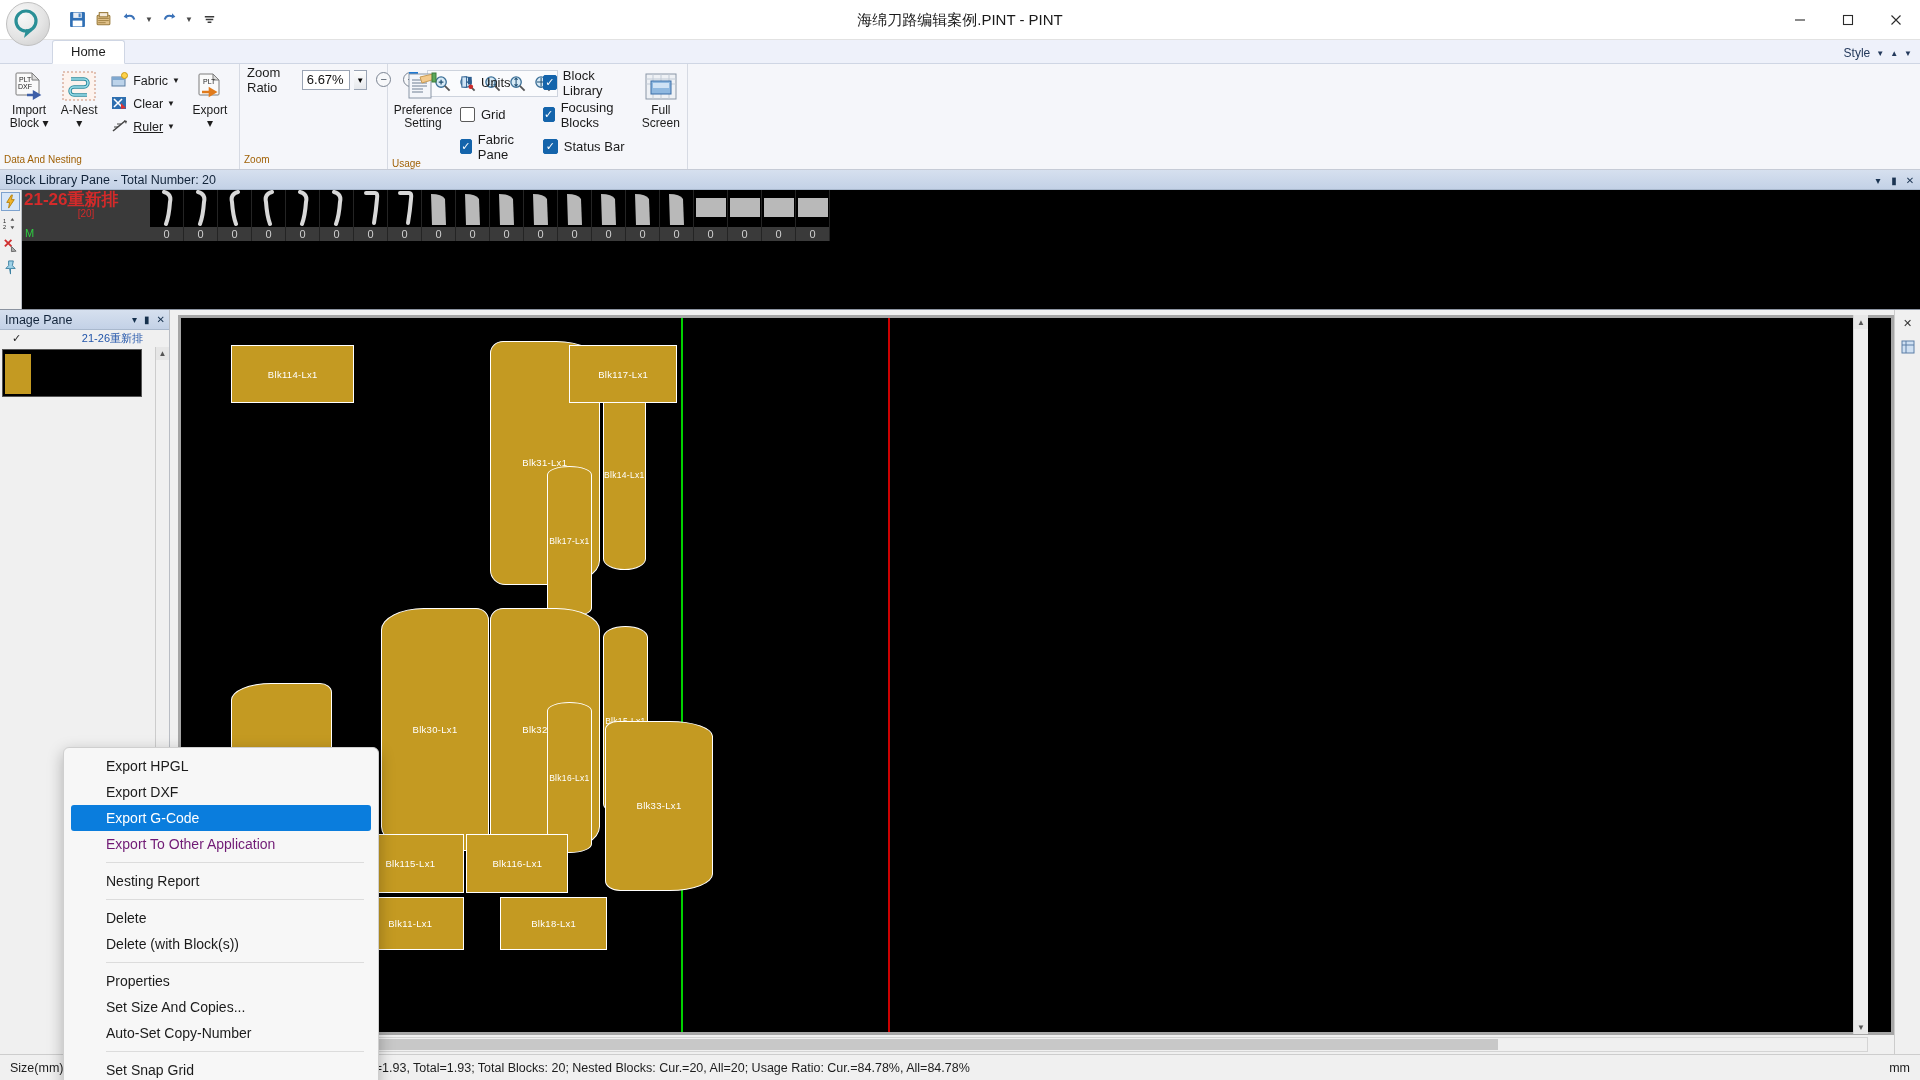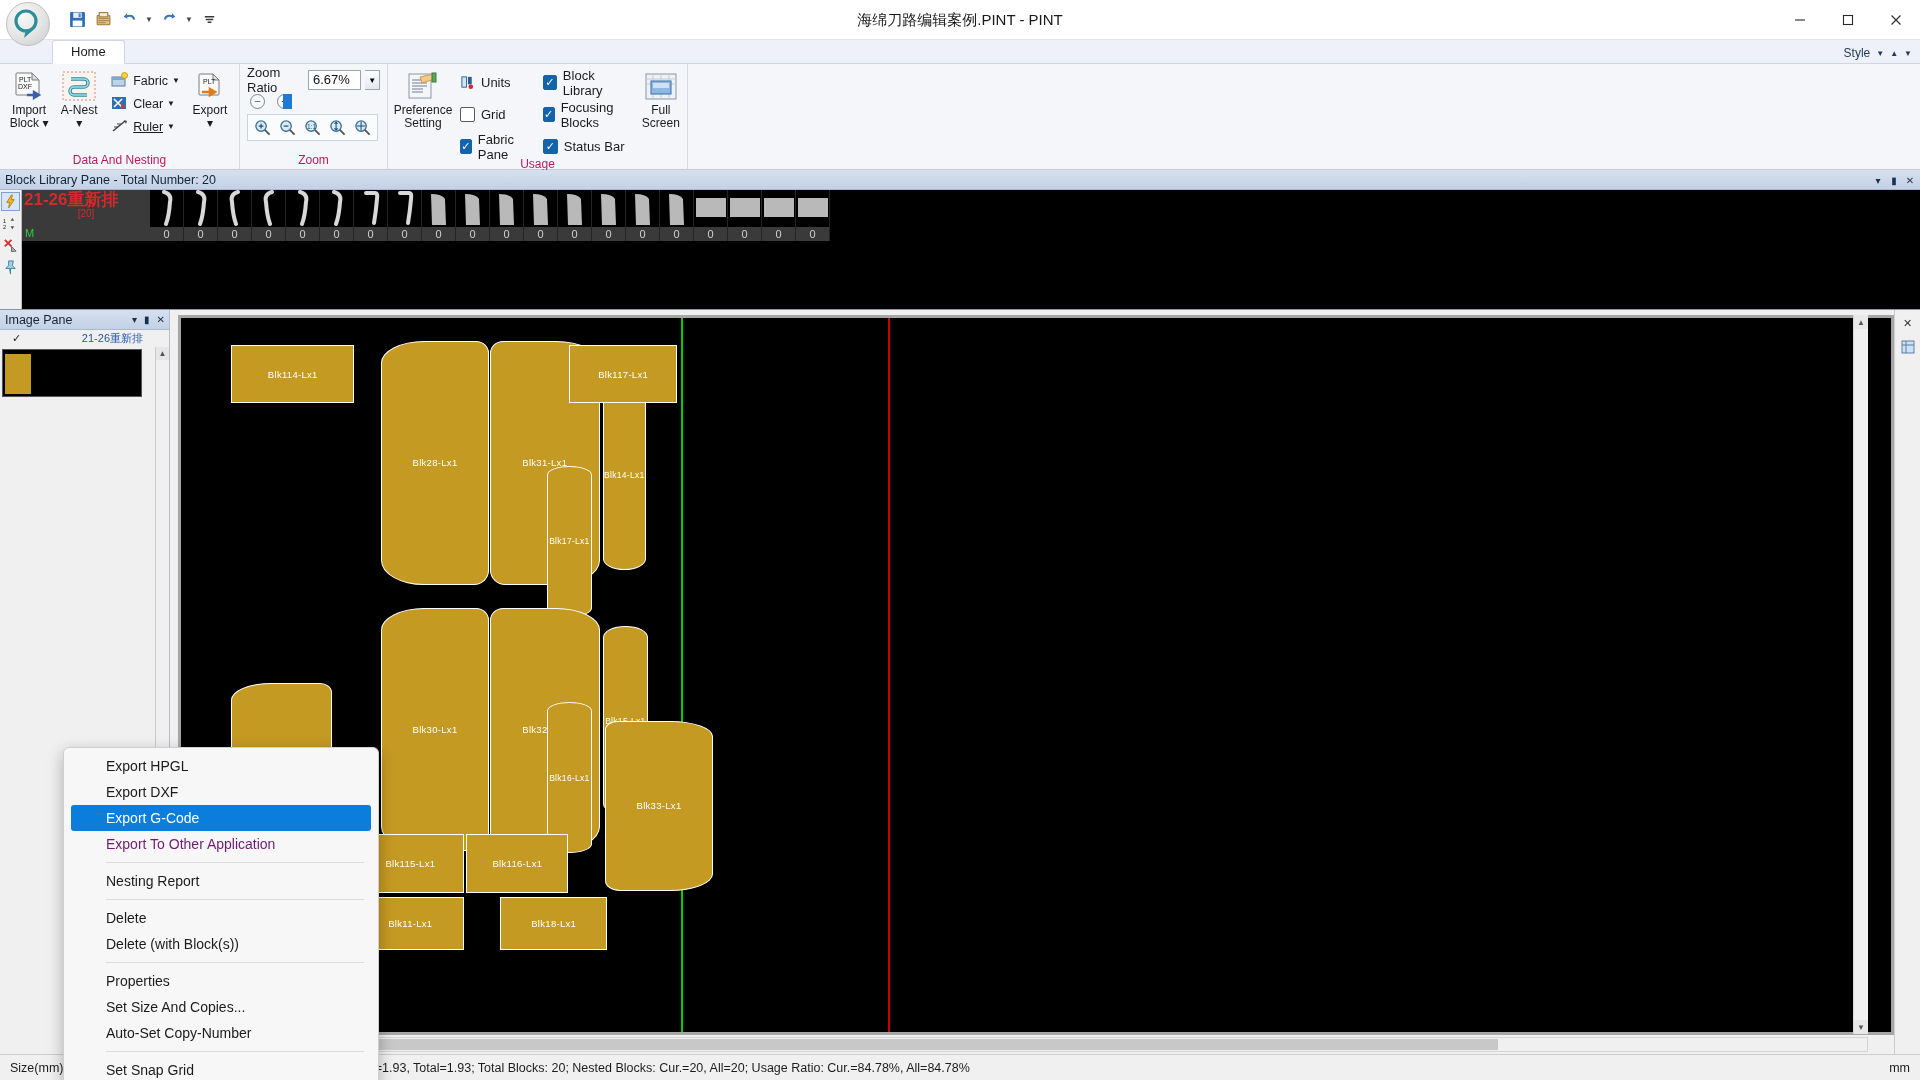--- a/index.html
+++ b/index.html
@@ -109,22 +109,22 @@
     border-right: 1px solid #d6dae3;
     padding: 0 4px;
   }
   .rgroup-body {
     flex: 1;
     display: flex; align-items: flex-start;
     padding-top: 4px;
   }
   .rgroup-label {
     height: 16px; line-height: 14px;
-    text-align: center;
-    font-size: 12px; color: #be185d;
+    text-align: left;
+    font-size: 10px; color: #a16207;
   }
   .bigbtn {
     width: 54px;
     display: flex; flex-direction: column; align-items: center;
     padding: 2px 2px;
     font-size: 12px; color: #1c1c1c;
     text-align: center; line-height: 13px;
   }
   .bigbtn .ico { height: 34px; display:flex; align-items:center; justify-content:center; }
   .smallcol {
@@ -505,21 +505,21 @@
             </svg>
           </span>
           <span>Export</span>
           <span>▾</span>
         </div>
       </div>
       <div class="rgroup-label">Data And Nesting</div>
     </div>
 
     <div class="rgroup" style="width:148px">
-      <div class="rgroup-body" style="flex-direction:column">
+      <div class="rgroup-body" style="flex-direction:row">
         <div class="zoomrow1">
           <span class="zoom-label">Zoom Ratio</span>
           <span class="zoom-val">6.67%</span>
           <span class="zoom-drop">▼</span>
         </div>
         <div class="zoomrow2">
           <span class="circ">−</span>
           <span class="slider-track">
             <span class="slider-thumb"></span>
           </span>
@@ -790,23 +790,20 @@
       </div>
     </div>
 
     <div class="canvaswrap">
       <div class="canvas-top">
         <div class="canvas-inner" id="canvas-inner">
           <div class="greenline" style="left:500px; top:0; bottom:0;"></div>
           <div class="redline" style="left:707px; top:0; bottom:0;"></div>
         <div class="piece" style="left: 50.16px; top: 26.79px; width: 123.2px; height: 58.59px;">
               <span>Blk114-Lx1</span>
-            </div>
-            <div class="piece" style="left: 200.24px; top: 23.01px; width: 107.52px; height: 243.81px; border-radius: 40% 12% 14% 40% / 9% 5% 6% 10%;">
-              <span>Blk28-Lx1</span>
             </div>
             <div class="piece" style="left: 308.88px; top: 23.01px; width: 109.76px; height: 243.81px; border-radius: 12% 40% 40% 14% / 5% 9% 10% 6%;">
               <span>Blk31-Lx1</span>
             </div>
             <div class="piece" style="left: 422px; top: 62.7px; width: 42.56px; height: 189px; border-radius: 50% / 6%; font-size: 8.5px;">
               <span>Blk14-Lx1</span>
             </div>
             <div class="piece" style="left: 388.4px; top: 26.79px; width: 107.52px; height: 58.59px;">
               <span>Blk117-Lx1</span>
             </div>

